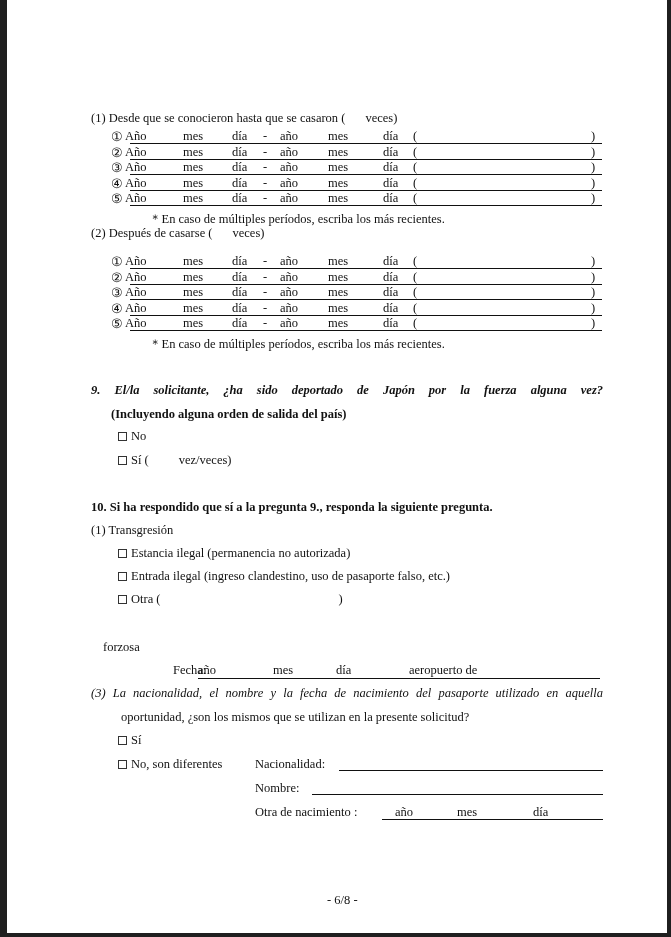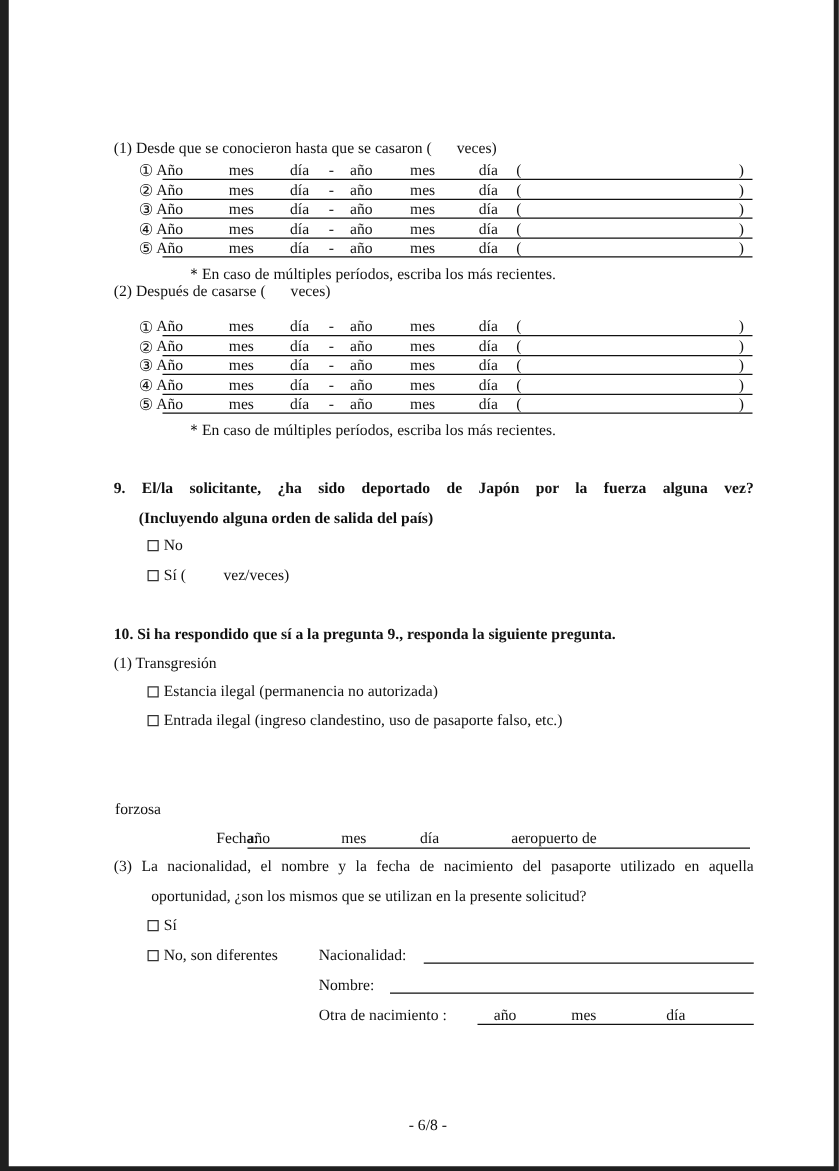--- a/index.html
+++ b/index.html
@@ -11,21 +11,21 @@
     position: absolute; left: 7px; top: 0; width: 660px; height: 933px; background: #ffffff;
   }
   .abs { position: absolute; white-space: nowrap; font-size: 12.5px; line-height: 15px; }
   .bold { font-weight: bold; }
   .row { position: absolute; left: 0; height: 15px; width: 600px; }
   .row .num { position: absolute; left: 104px; top: 0; font-size: 13px; line-height: 15px; }
   .row .uline { position: absolute; left: 123px; width: 472px; top: 14px; border-top: 1px solid #111; }
   .row span.f { position: absolute; top: 0; font-size: 12.5px; line-height: 15px; }
   .cb { display: inline-block; width: 9px; height: 9px; border: 1px solid #333; margin-right: 4px; vertical-align: -1px; box-sizing: border-box; }
   .line { position: absolute; border-top: 1px solid #111; }
-  .just { text-align: justify; text-align-last: justify; white-space: normal; }
+  .just { text-align: justify; text-align-last: justify; white-space: normal; font-style: italic; }
 </style>
 </head>
 <body>
 
 <div class="page">
 
   <div class="abs" style="left:84px; top:111px;">
     <span>(1) Desde que se conocieron hasta que se casaron (</span><span style="display:inline-block;width:20px;"></span><span>veces)</span>
   </div>
 
@@ -183,22 +183,25 @@
   </div>
 
   <div class="abs bold" style="left:84px; top:500px;">10. Si ha respondido que sí a la pregunta 9., responda la siguiente pregunta.</div>
   <div class="abs" style="left:84px; top:523px;">(1) Transgresión</div>
   <div class="abs" style="left:111px; top:546px;">
     <span class="cb"></span><span>Estancia ilegal (permanencia no autorizada)</span>
   </div>
   <div class="abs" style="left:111px; top:569px;">
     <span class="cb"></span><span>Entrada ilegal (ingreso clandestino, uso de pasaporte falso, etc.)</span>
   </div>
-
-  <div class="abs" style="left:85px; top:640px;">forzosa</div>
+  <div class="abs" style="left:111px; top:592px;">
+    <span class="cb"></span><span>Otra (</span><span style="display:inline-block;width:178px;"></span><span>)</span>
+  </div>
+
+  <div class="abs" style="left:96px; top:640px;">forzosa</div>
 
   <div class="abs" style="left:166px; top:663px;">Fecha:</div>
   <div class="line" style="left:191px; top:678px; width:402px;"></div>
   <div class="abs" style="left:191px; top:663px;">año</div>
   <div class="abs" style="left:266px; top:663px;">mes</div>
   <div class="abs" style="left:329px; top:663px;">día</div>
   <div class="abs" style="left:402px; top:663px;">aeropuerto de</div>
 
   <div class="abs just" style="left:84px; top:686px; width:512px;">(3) La nacionalidad, el nombre y la fecha de nacimiento del pasaporte utilizado en aquella</div>
   <div class="abs" style="left:114px; top:710px;">oportunidad, ¿son los mismos que se utilizan en la presente solicitud?</div>

